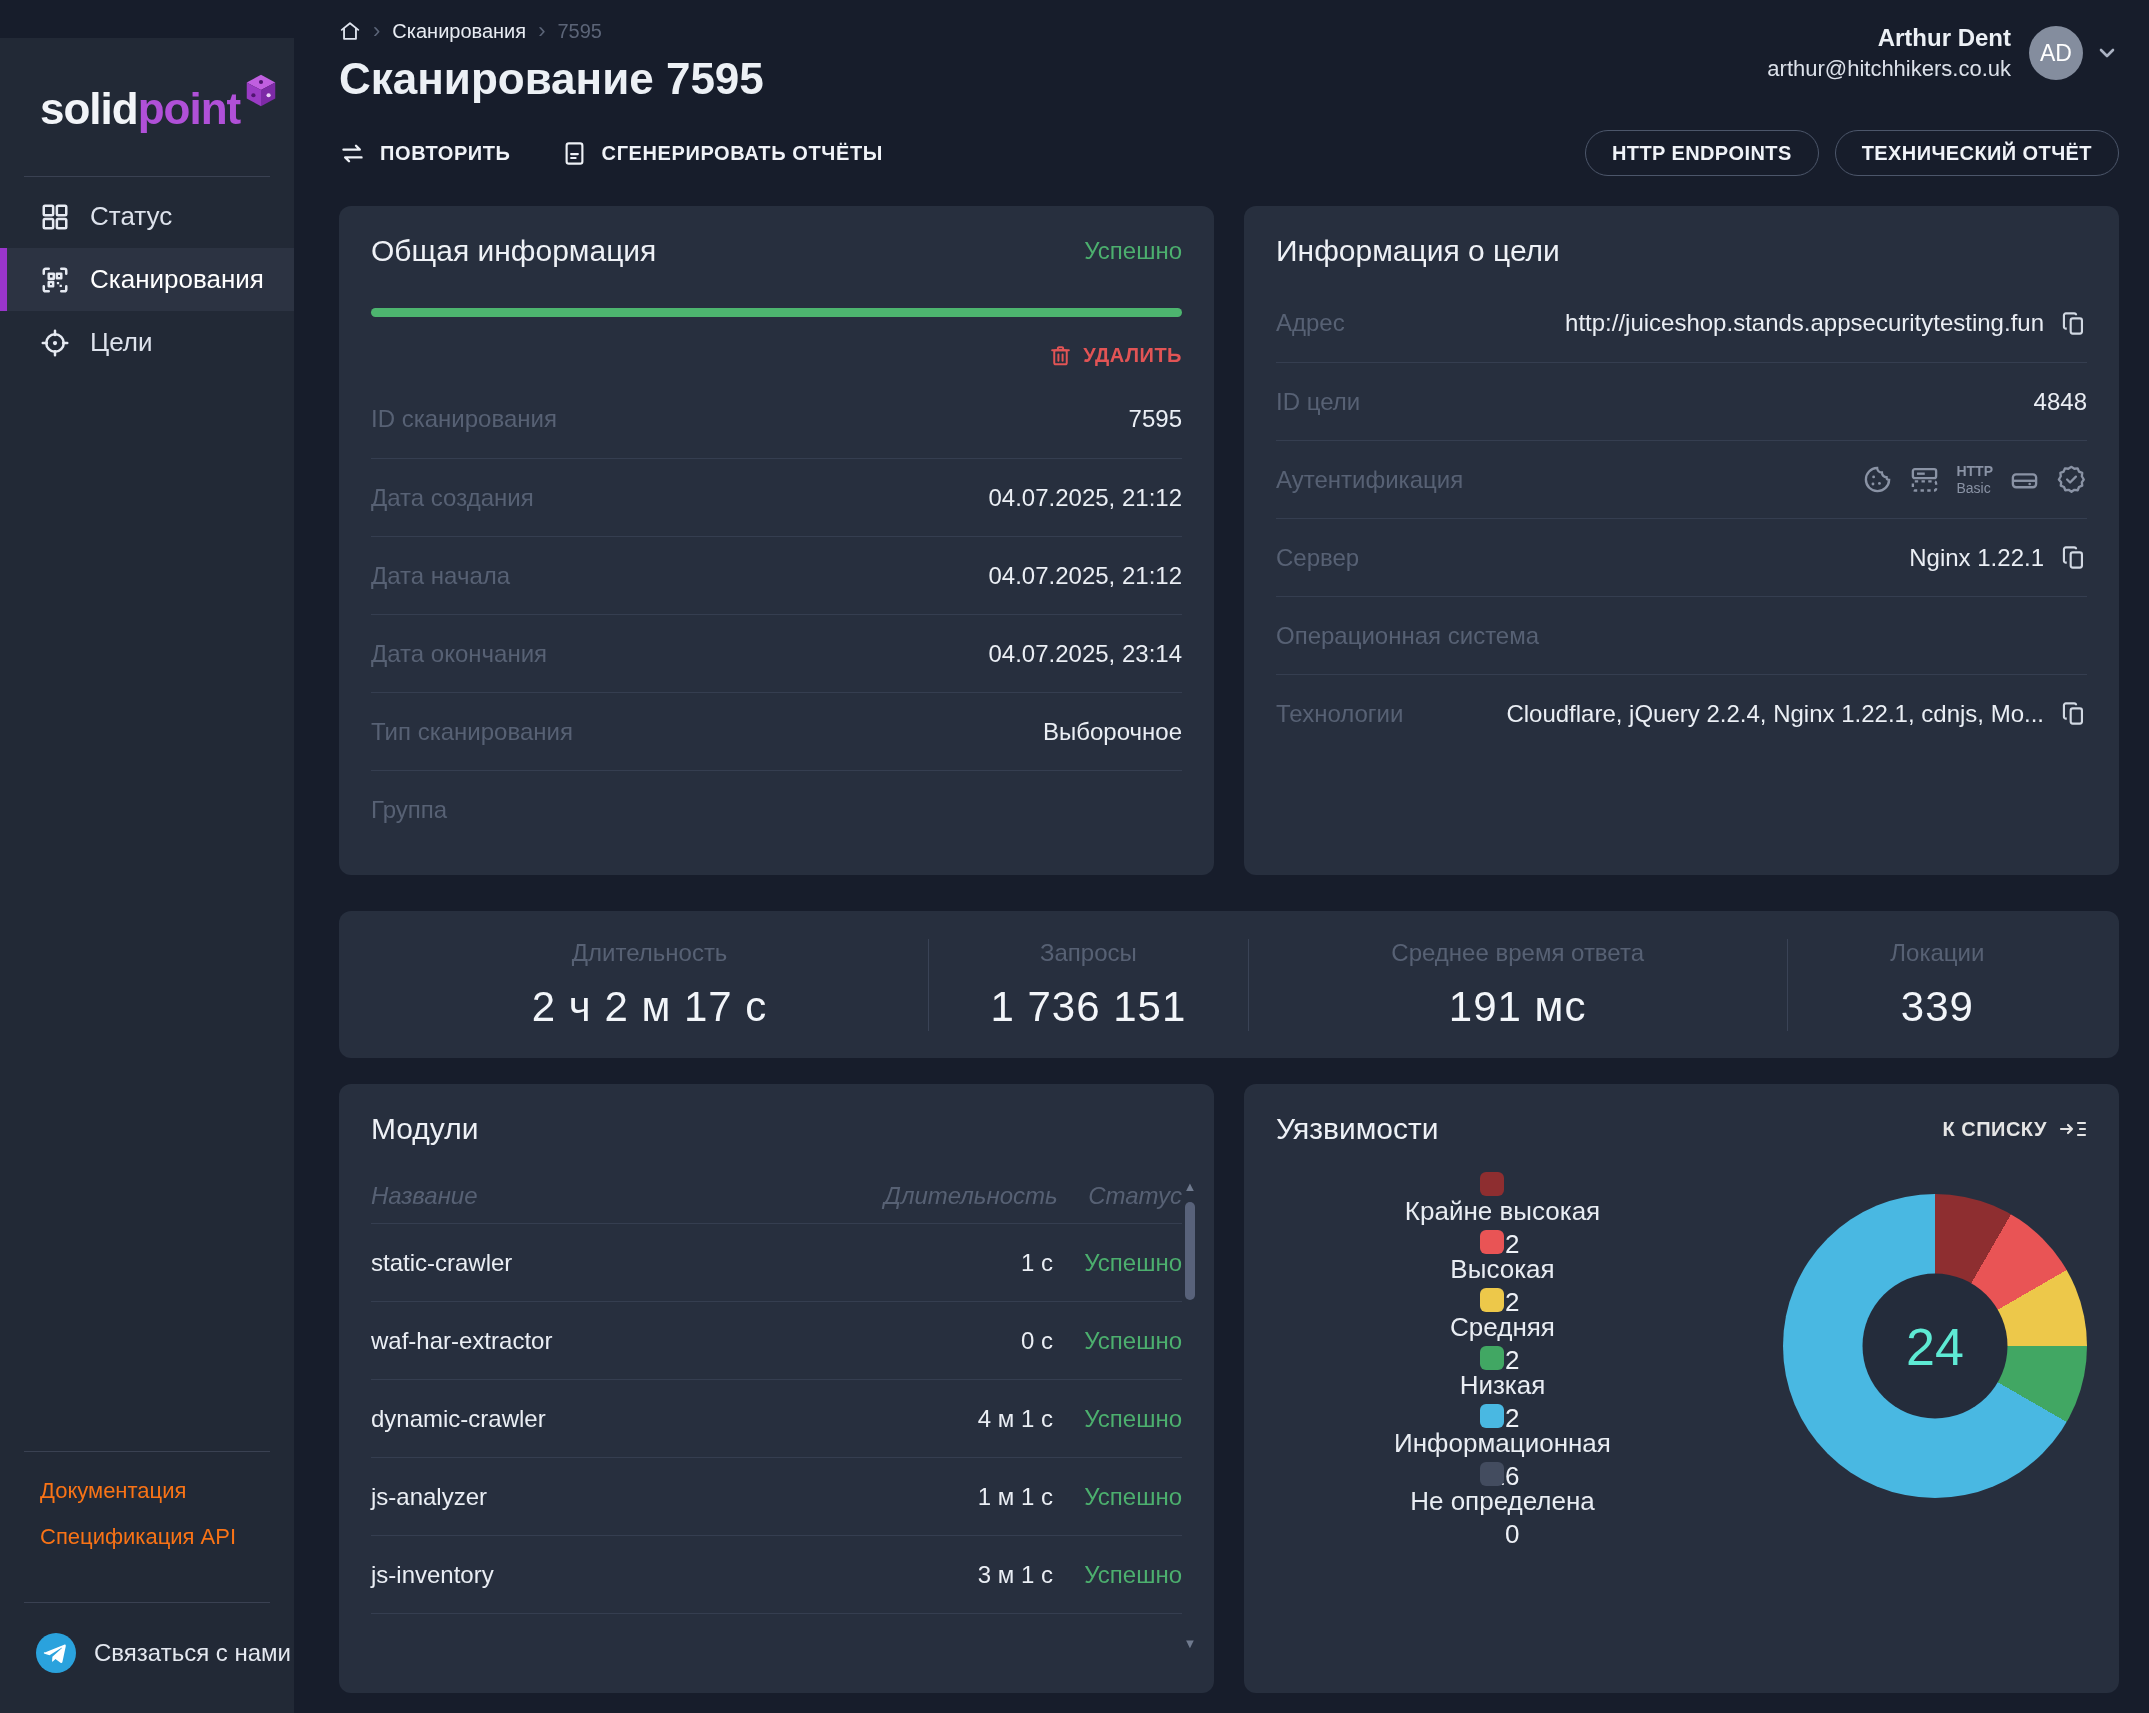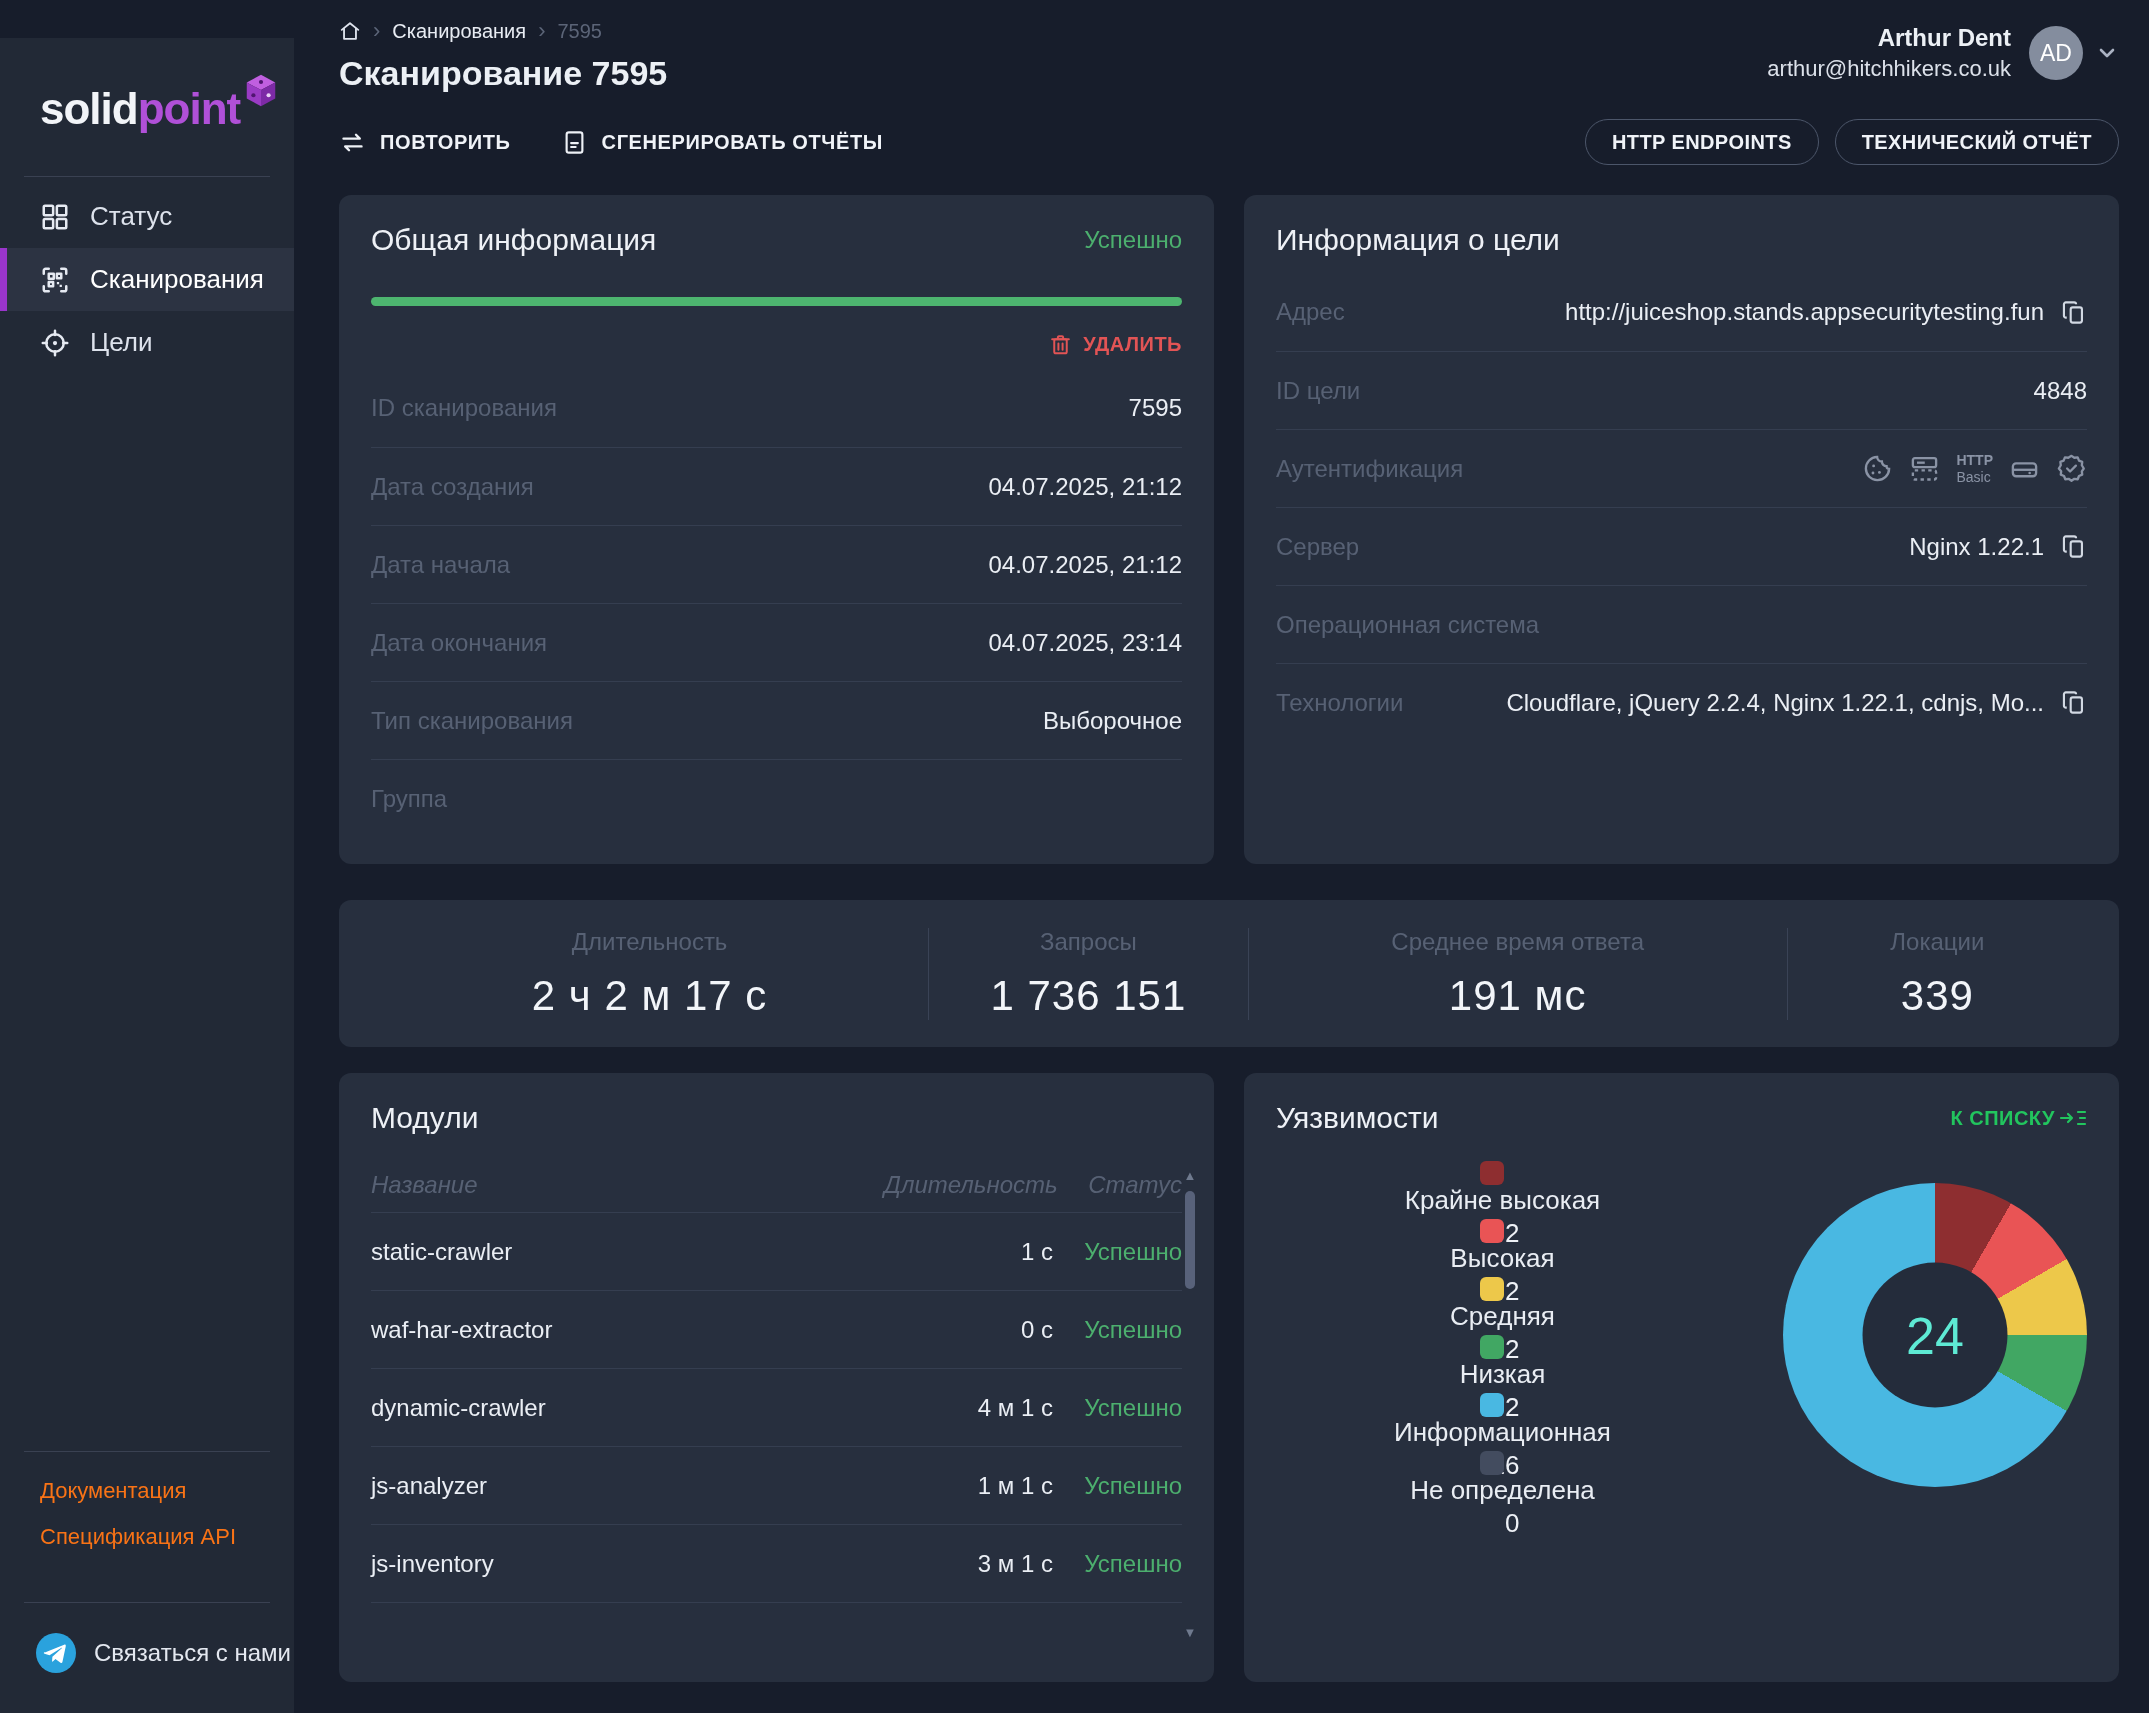--- a/index.html
+++ b/index.html
@@ -36,21 +36,21 @@
 
   
   .main { flex:1; padding:18px 30px 0 45px; display:flex; flex-direction:column; }
   .topbar { display:flex; justify-content:space-between; align-items:flex-start; }
   .breadcrumb { display:flex; align-items:center; gap:12px; height:26px; }
   .crumb-home { width:22px; height:22px; color:#dfe4ee; cursor:pointer; }
   .crumb-home svg { width:100%; height:100%; }
   .crumb-sep { color:#5b6477; font-size:22px; }
   .crumb-link { font-size:20px; color:#e8ecf3; cursor:pointer; }
   .crumb-current { font-size:20px; color:#5b6477; }
-  .page-title { font-size:34px; font-weight:700; margin-top:10px; }
+  .page-title { font-size:44px; font-weight:700; margin-top:10px; }
   .user { display:flex; align-items:center; margin-top:6px; cursor:pointer; }
   .user-texts { text-align:right; margin-right:18px; }
   .user-name { font-size:24px; font-weight:700; }
   .user-email { font-size:22px; color:#dce1ea; margin-top:4px; }
   .avatar { width:54px; height:54px; border-radius:50%; background:#848d9e; color:#fff;
             display:flex; align-items:center; justify-content:center; font-size:23px; }
   .user-chevron { width:24px; height:24px; color:#aab2c2; margin-left:12px; }
   .user-chevron svg { width:100%; height:100%; }
 
   
@@ -114,21 +114,21 @@
   .mod-row { height:78px; border-bottom:1px solid #353e50; }
   .mod-cell { font-size:24px; color:#eaeef4; }
   .mod-cell.status { color:#4caf6e; }
   .mod-scrollbar { position:absolute; right:16px; top:96px; bottom:42px; width:16px;
                    display:flex; flex-direction:column; align-items:center; }
   .scroll-arrow { font-size:13px; color:#6f7a8e; line-height:14px; cursor:pointer; }
   .scroll-thumb { width:10px; height:98px; border-radius:5px; background:#58627a; margin-top:8px; cursor:pointer; }
   .scroll-down { margin-top:auto; }
 
   
-  .vuln-link { display:flex; align-items:center; gap:4px; background:none; border:none; color:#22c55e;
+  .vuln-link { display:flex; align-items:center; gap:12px; background:none; border:none; color:#e5e5e5;
                font-size:20px; font-weight:700; letter-spacing:0.5px; cursor:pointer; font-family:inherit; }
   .vuln-link .btn-icon { width:28px; height:24px; }
   .vuln-link .btn-icon svg { width:100%; height:100%; }
   .vuln-body { display:flex; margin-top:26px; }
   .legend { flex:1; padding-right:30px; }
   .legend-item { display:flex; align-items:center; height:58px;flex-direction:column; }
   .swatch { width:24px; height:24px; border-radius:6px; margin-right:22px; flex-shrink:0; }
   .legend-label { font-size:26px; color:#e9edf3; white-space:nowrap; }
   .leader { flex:1; border-bottom:2px dotted #454f63; margin:0 14px; transform:translateY(7px); }
   .legend-value { font-size:26px; color:#eef1f6; min-width:34px; text-align:right; }

